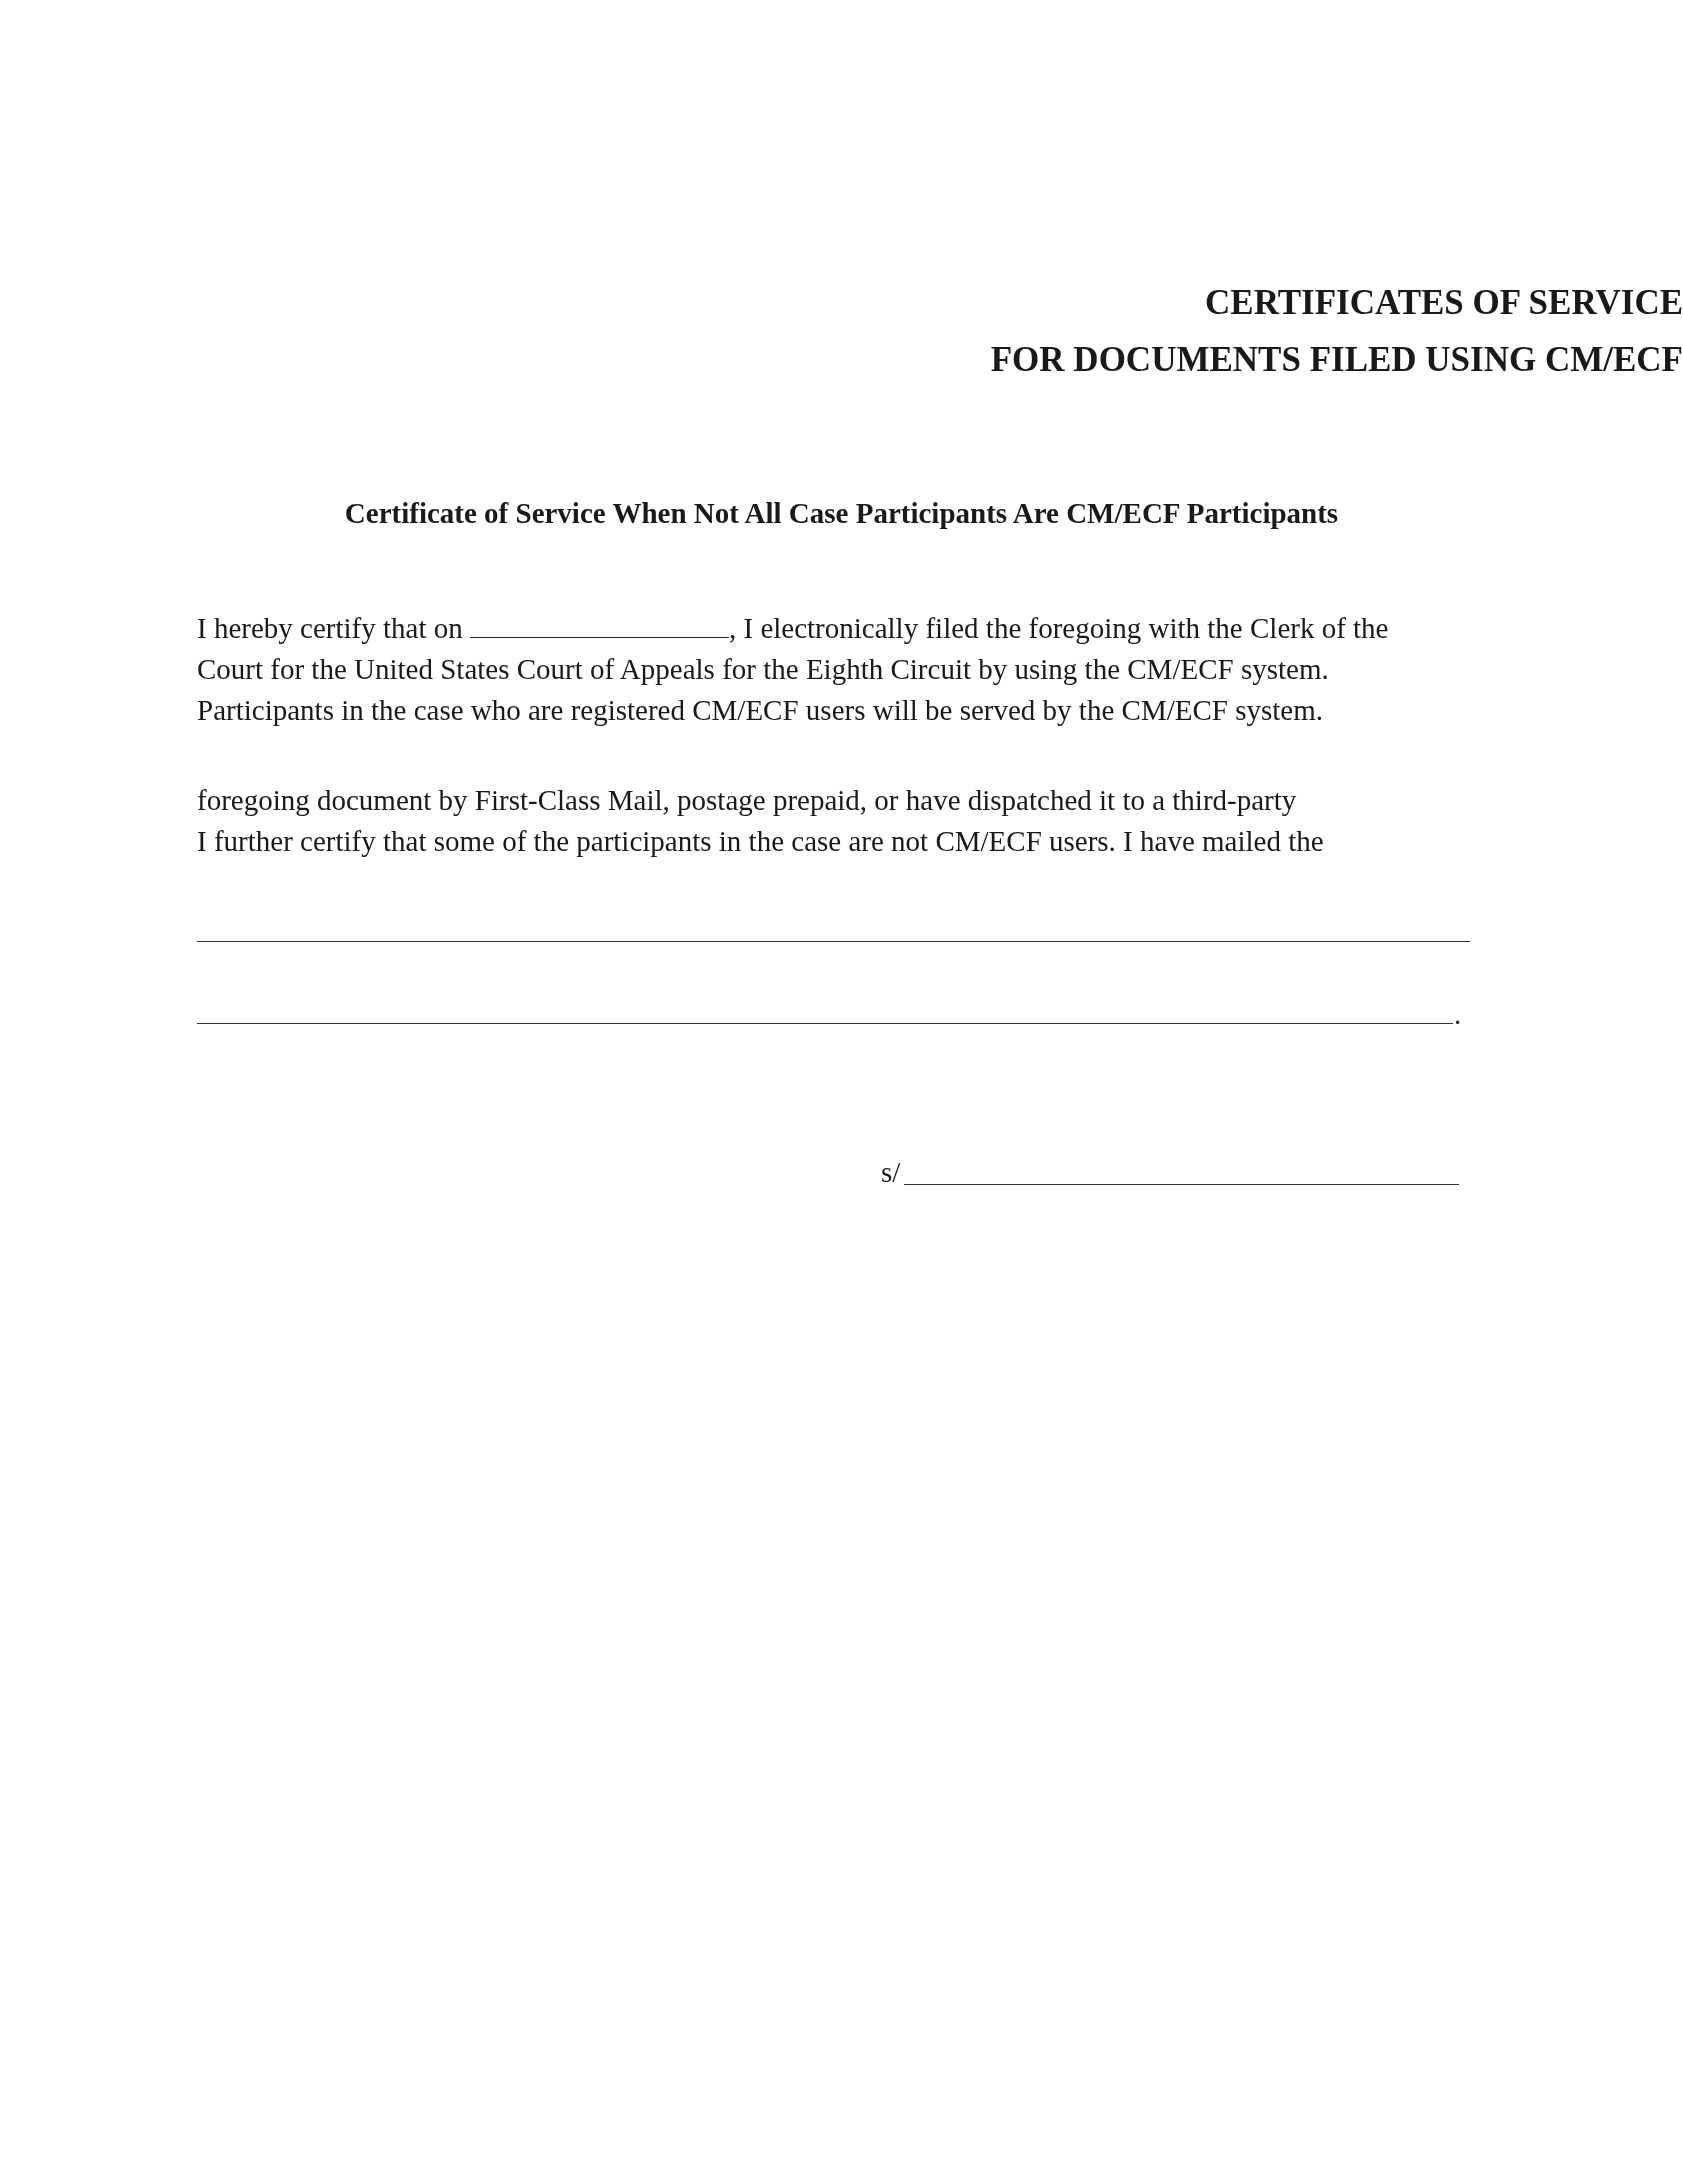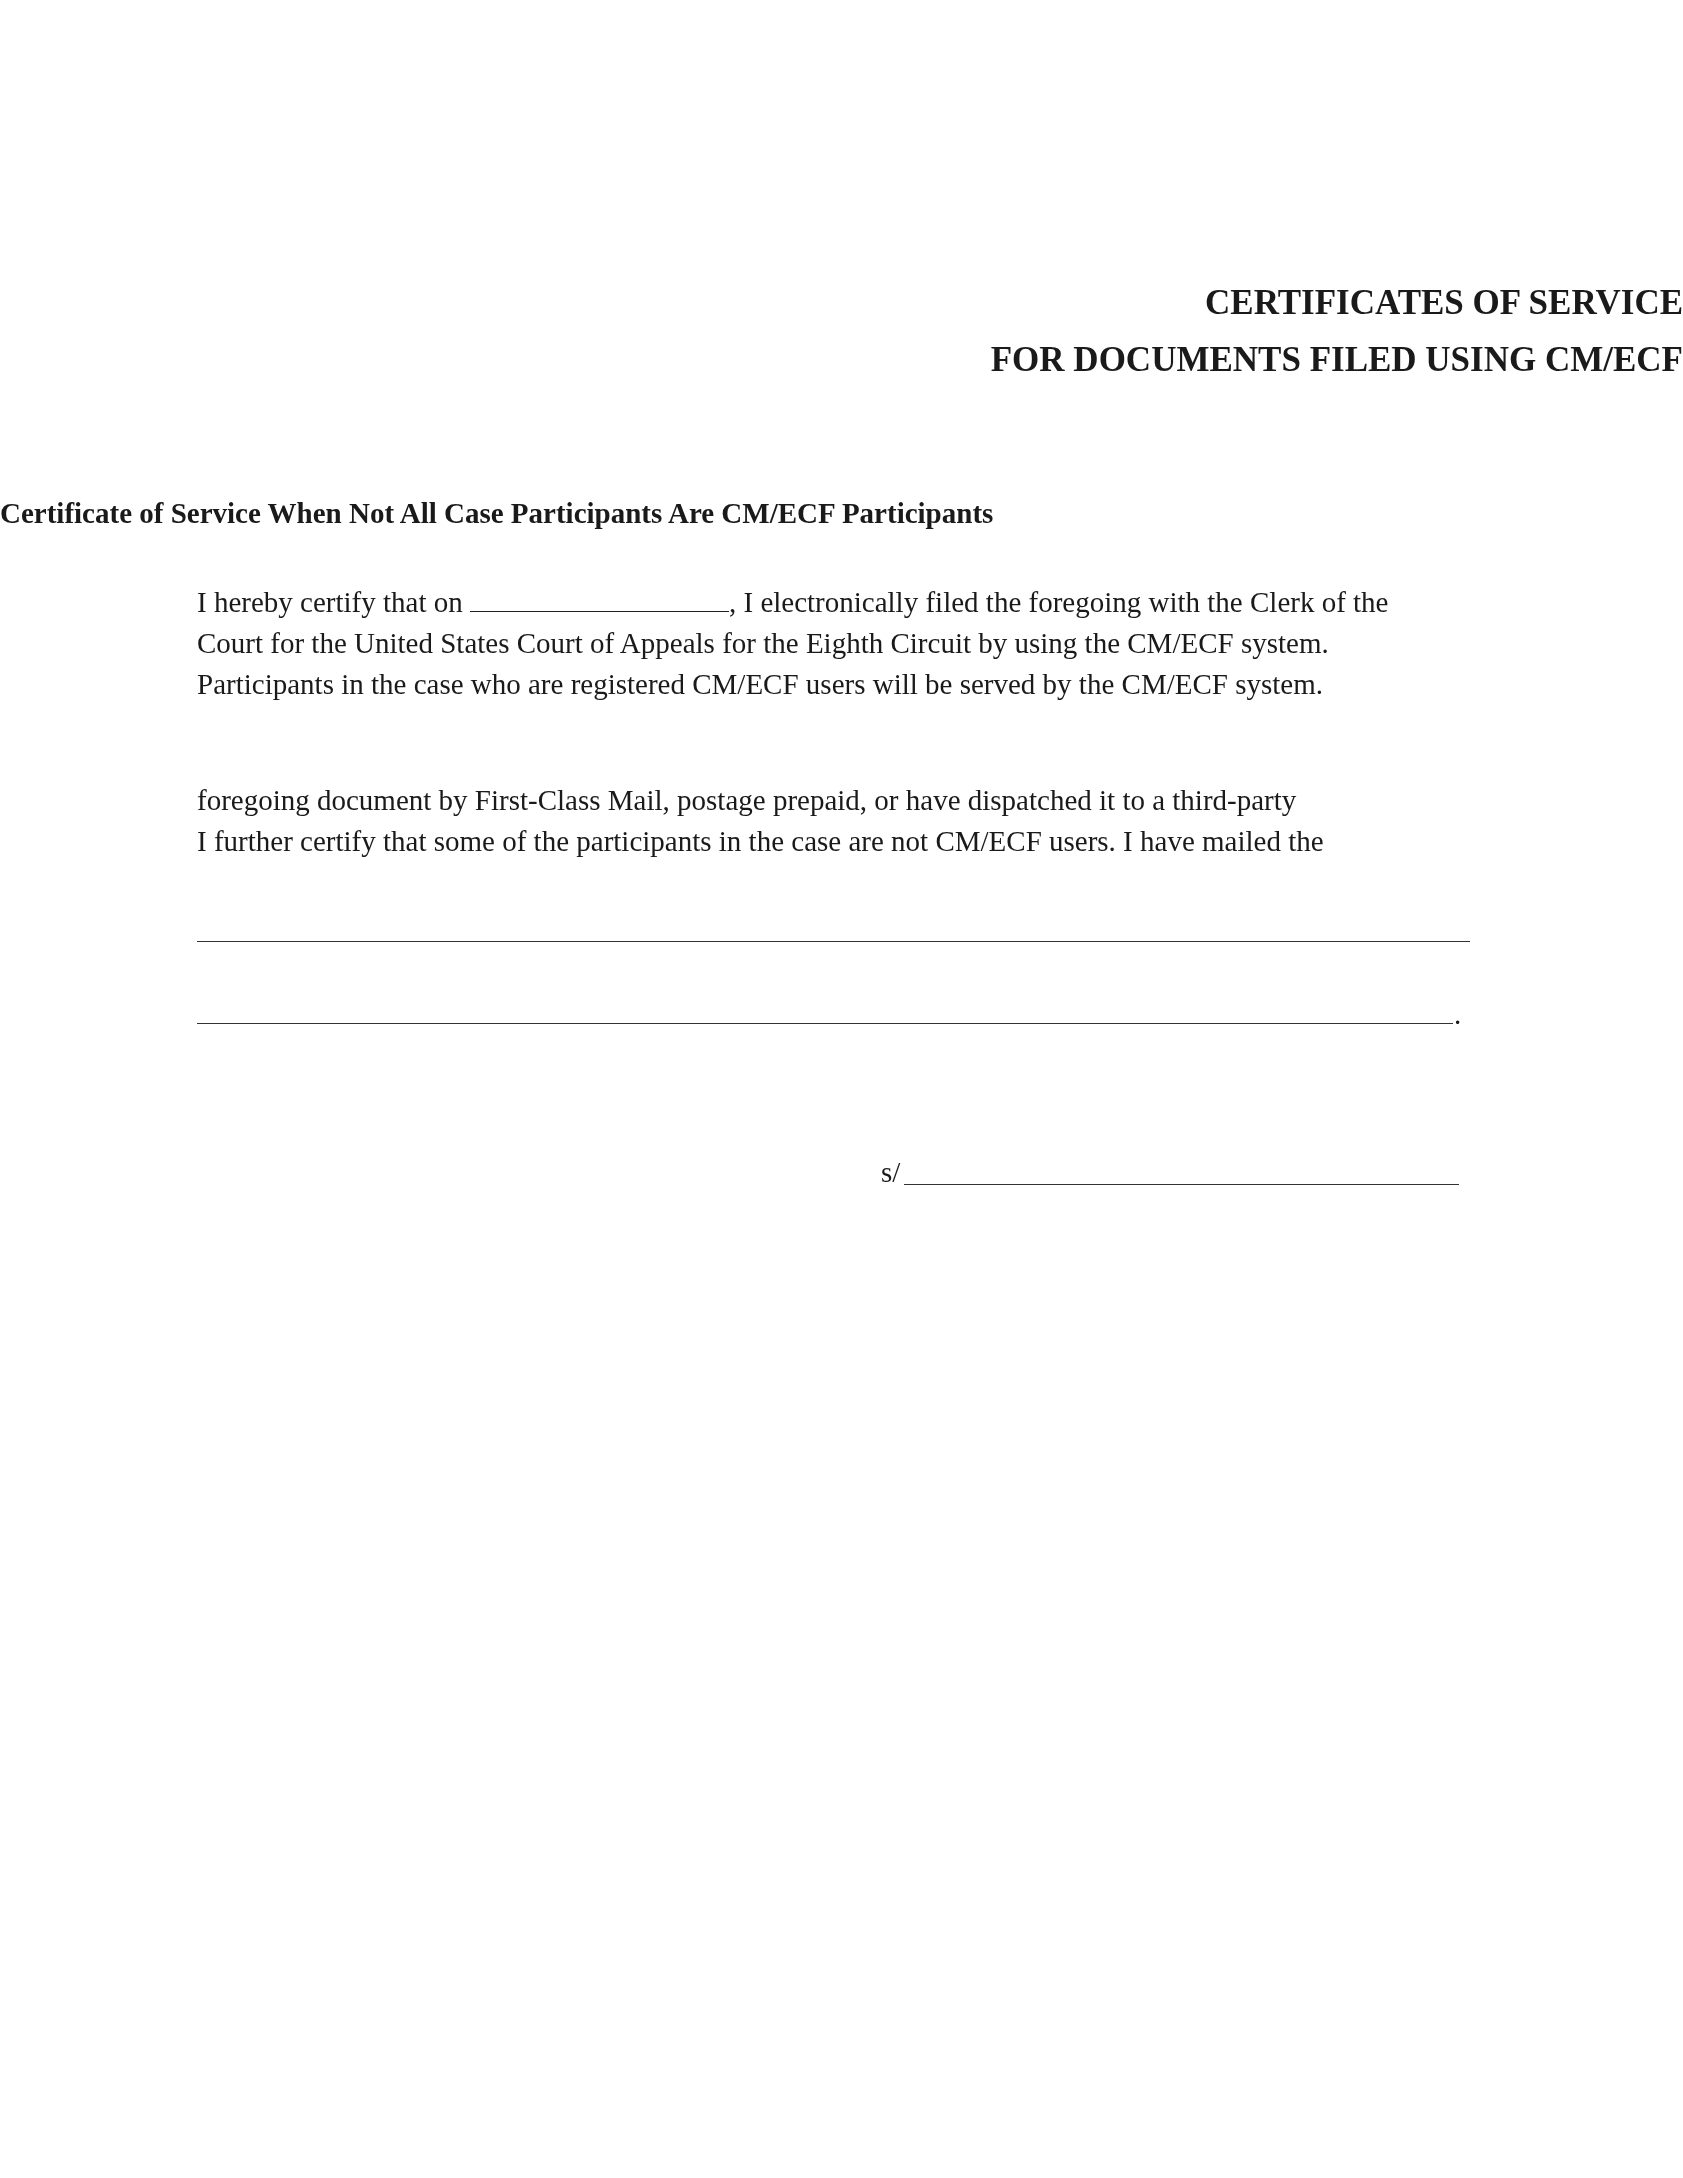--- a/index.html
+++ b/index.html
@@ -1,33 +1,33 @@
 <!DOCTYPE html>
 <html><head>
 <meta charset="utf-8">
 <style>
   html, body { margin:0; padding:0; background:#fff; }
   body { width:1683px; height:2178px; position:relative; font-family:"Liberation Serif","DejaVu Serif",serif; color:#1a1a1a; }
   .abs { position:absolute; }
   .title { left:0; width:1683px; text-align:right; font-weight:bold; font-size:35px; line-height:48px; }
-  .sub { left:0; width:1683px; text-align:left; font-weight:bold; font-size:29px; top:497px; }
+  .sub { left:0; width:1683px; text-align:center; font-weight:bold; font-size:29px; top:497px; }
   .para { left:197px; width:1287px; font-size:29px; line-height:41px; white-space:nowrap; }
   .blank { display:inline-block; width:259px; border-bottom:1.5px solid #222; height:26px; vertical-align:baseline; }
   .rule { height:0; border-top:1.5px solid #333; }
   .sig { font-size:29px; }
 </style>
 </head>
 <body>
 
 <div class="abs title" style="top:279px;">CERTIFICATES OF SERVICE</div>
 <div class="abs title" style="top:336px;">FOR DOCUMENTS FILED USING CM/ECF</div>
 
 <div class="abs sub">Certificate of Service When Not All Case Participants Are CM/ECF Participants</div>
 
-<div class="abs para" style="top:582px;">
+<div class="abs para" style="top:608px;">
   <div><span>I hereby certify that on </span><span class="blank"></span><span>, I electronically filed the foregoing with the Clerk of the</span></div>
   <div>Court for the United States Court of Appeals for the Eighth Circuit by using the CM/ECF system.</div>
   <div>Participants in the case who are registered CM/ECF users will be served by the CM/ECF system.</div>
 </div>
 
 <div class="abs para" style="top:780px;">
   <div>foregoing document by First-Class Mail, postage prepaid, or have dispatched it to a third-party</div>
   <div>I further certify that some of the participants in the case are not CM/ECF users.  I have mailed the</div>
 </div>
 

